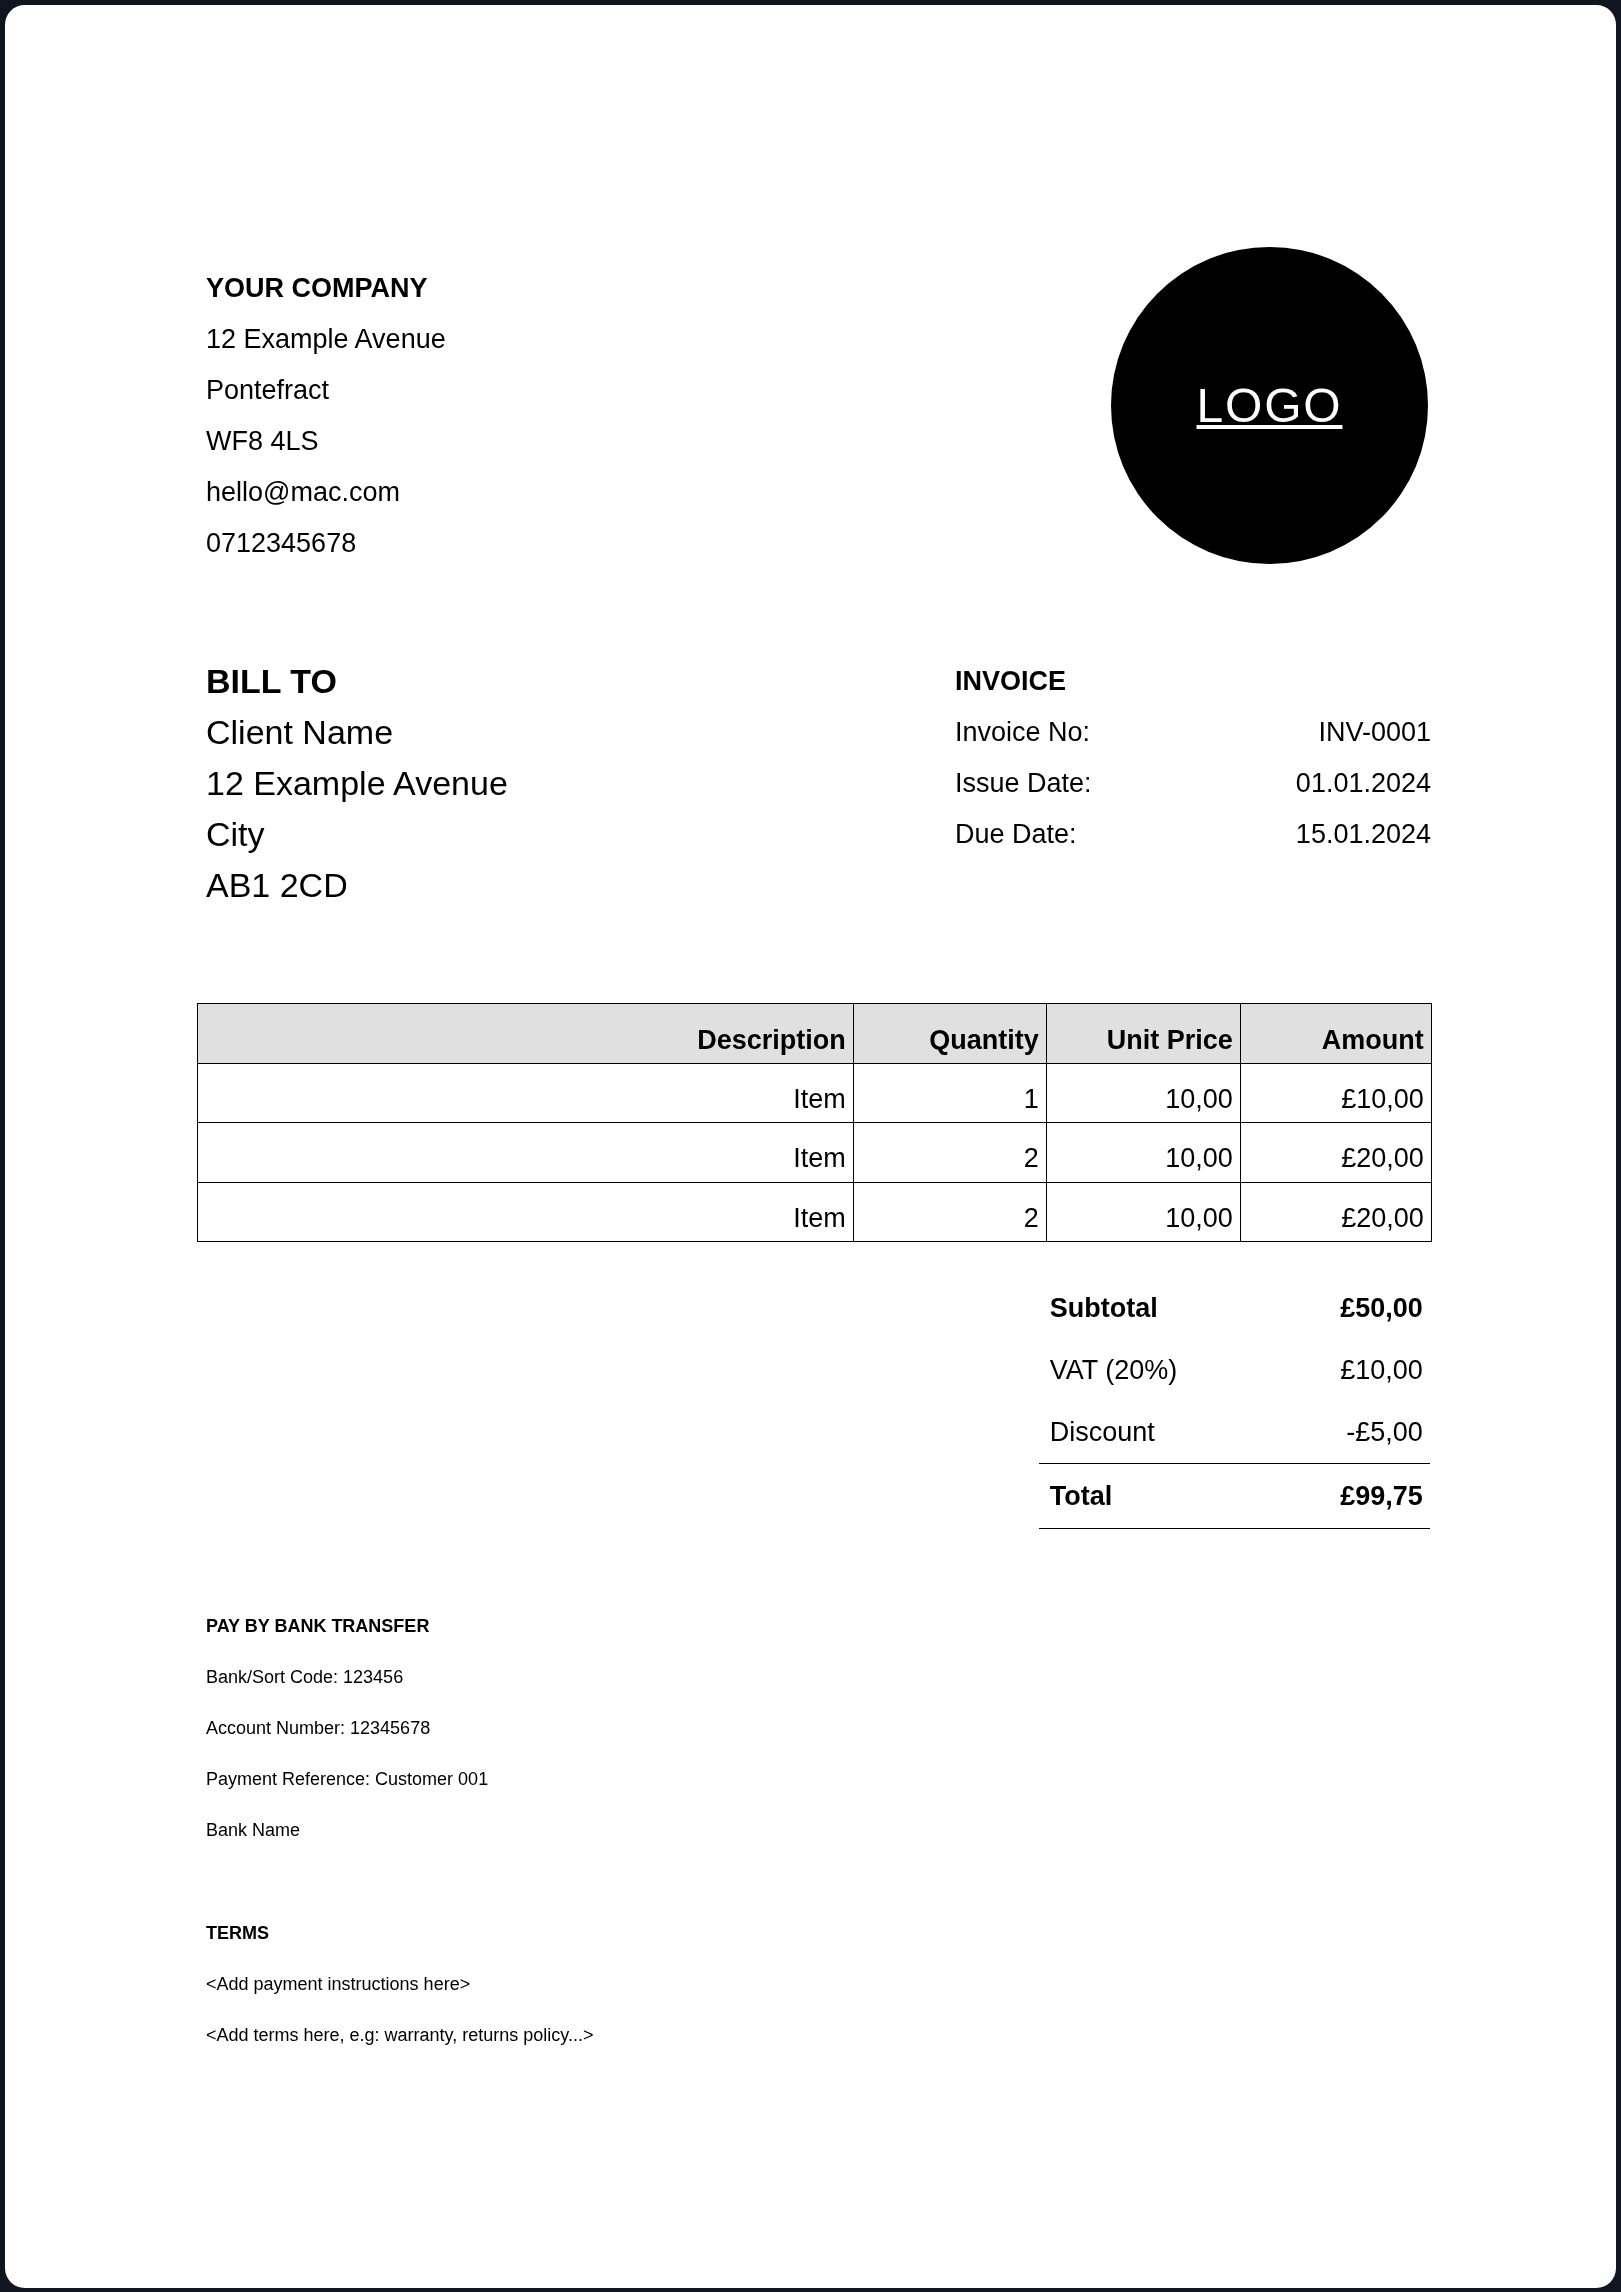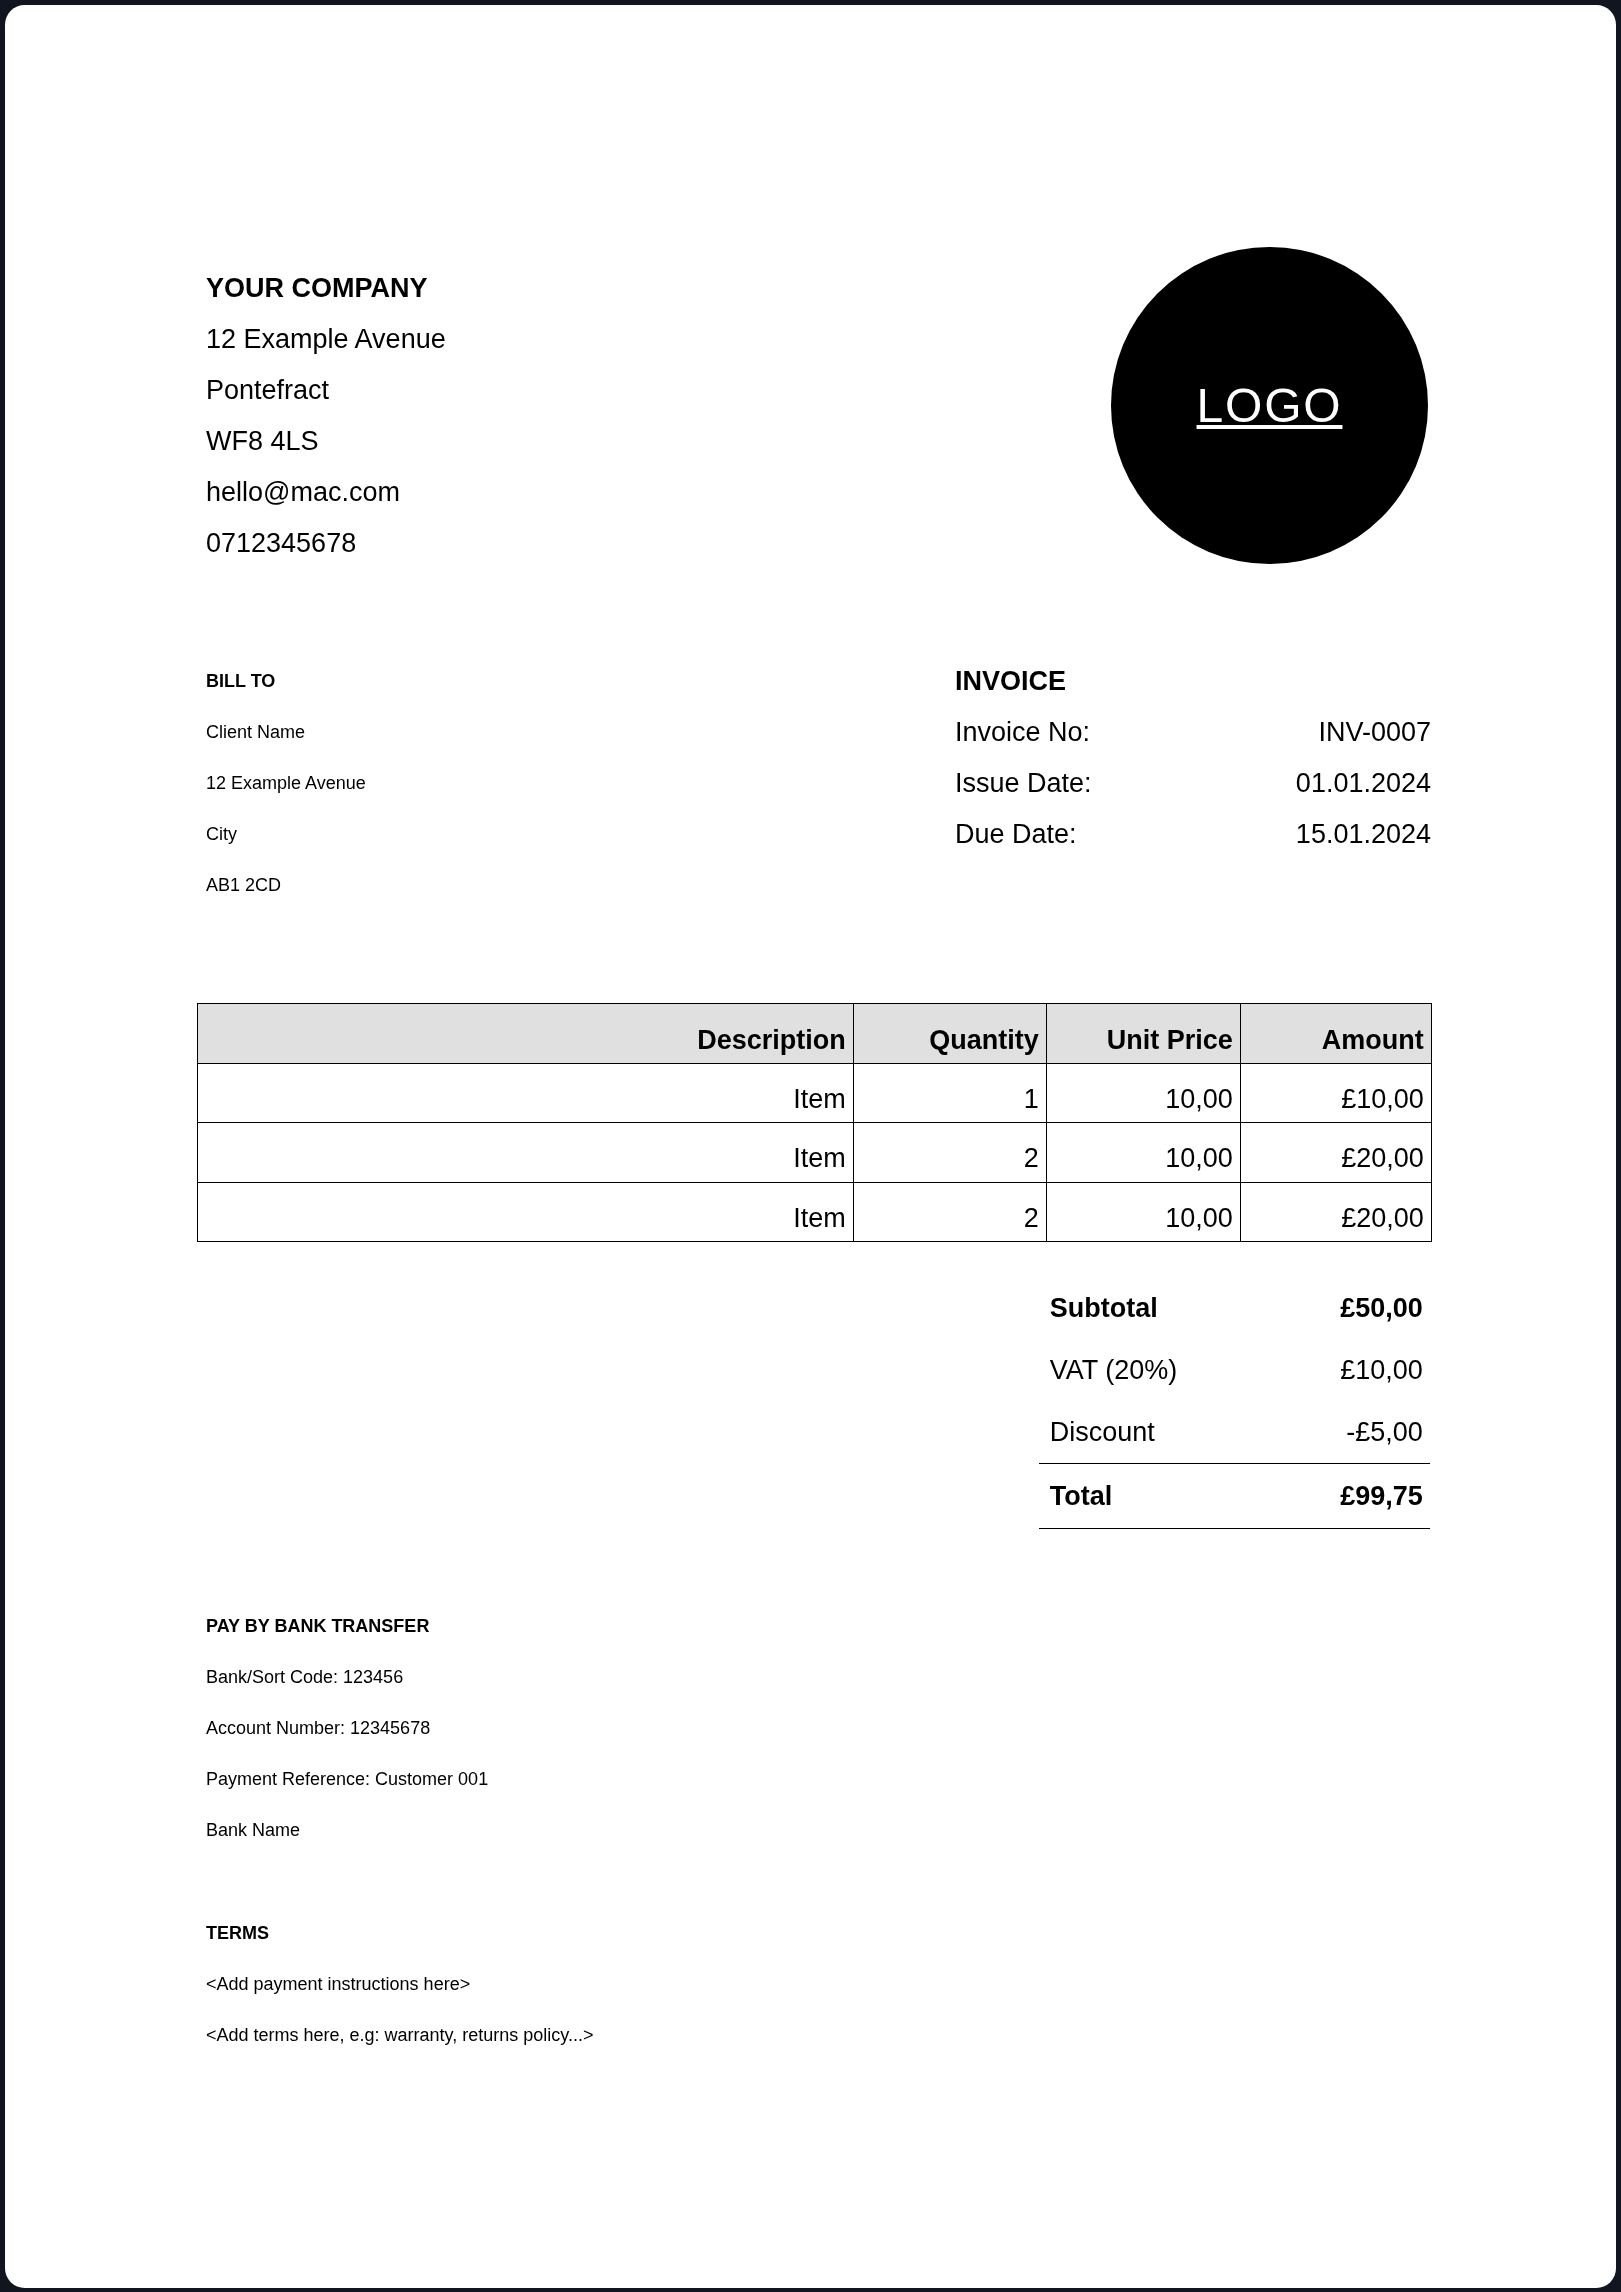--- a/index.html
+++ b/index.html
@@ -38,21 +38,21 @@
   .logo span {
     color: #ffffff;
     font-size: 48px;
     letter-spacing: 1.8px;
     text-decoration: underline;
   }
 
   
   .billto {
     left: 206px; top: 656px;
-    font-size: 18px; line-height: 51px;
+    font-size: 34px; line-height: 51px;
   }
 
   
   .invoice {
     left: 955px; top: 656px; width: 476px;
     font-size: 27px; line-height: 51px;
   }
   .invoice .row { display: flex; justify-content: space-between; }
 
   
@@ -128,21 +128,21 @@
   <div>Client Name</div>
   <div>12 Example Avenue</div>
   <div>City</div>
   <div>AB1 2CD</div>
 </div>
 
 <div class="abs invoice">
   <div class="b">INVOICE</div>
   <div class="row">
     <span>Invoice No:</span>
-    <span>INV-0007</span>
+    <span>INV-0001</span>
   </div>
   <div class="row">
     <span>Issue Date:</span>
     <span>01.01.2024</span>
   </div>
   <div class="row">
     <span>Due Date:</span>
     <span>15.01.2024</span>
   </div>
 </div>

